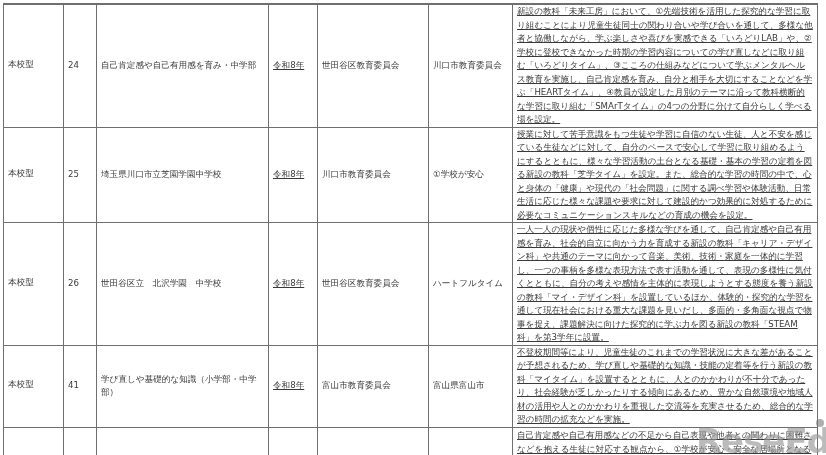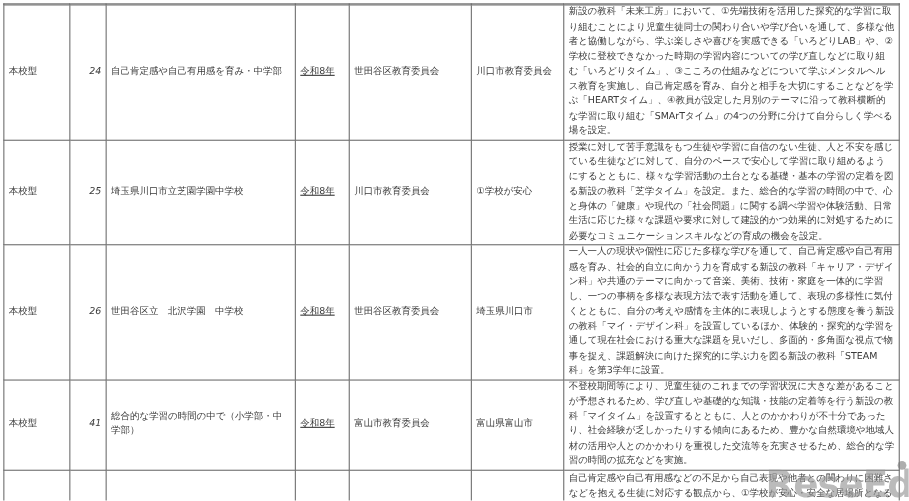--- a/index.html
+++ b/index.html
@@ -30,26 +30,26 @@
       border: 1px solid #6f6f6f;
       font-size: 8.6px;
       line-height: 13.5px;
       vertical-align: middle;
       padding: 0 4px;
       color: #3a3a3a;
       overflow: hidden;
       word-break: break-all;
     }
     td.col-type   { width: 51px; font-family: Liberation Mono, monospace; }
-    td.col-no     { width: 24px; text-align: right; padding-right: 4px; font-style: italic; }
+    td.col-no     { width: 24px; text-align: left; padding-right: 4px; }
     td.col-name   { width: 163px; }
     td.col-year   { width: 40px; text-decoration: underline; }
     td.col-board  { width: 102px; }
     td.col-loc    { width: 75px; }
-    td.col-desc   { padding: 3px 4px 3px 5px; line-height: 13.6px; vertical-align: top; }
+    td.col-desc   { padding: 3px 4px 3px 5px; line-height: 13.6px; vertical-align: top; text-decoration: underline; }
 
     tr.row-24 { height: 100px; }
     tr.row-25 { height: 87px; }
     tr.row-26 { height: 103px; }
     tr.row-27 { height: 74px; }
     tr.row-28 { height: 85px; }
     tr.row-top { height: 0px; }
 
     .watermark {
       position: absolute;
@@ -108,28 +108,28 @@
         <td class="col-loc">①学校が安心</td>
         <td class="col-desc">授業に対して苦手意識をもつ生徒や学習に自信のない生徒、人と不安を感じている生徒などに対して、自分のペースで安心して学習に取り組めるようにするとともに、様々な学習活動の土台となる基礎・基本の学習の定着を図る新設の教科「芝学タイム」を設定。また、総合的な学習の時間の中で、心と身体の「健康」や現代の「社会問題」に関する調べ学習や体験活動、日常生活に応じた様々な課題や要求に対して建設的かつ効果的に対処するために必要なコミュニケーションスキルなどの育成の機会を設定。</td>
       </tr>
 
       <tr class="row-26">
         <td class="col-type">本校型</td>
         <td class="col-no">26</td>
         <td class="col-name">世田谷区立　北沢学園　中学校</td>
         <td class="col-year">令和8年</td>
         <td class="col-board">世田谷区教育委員会</td>
-        <td class="col-loc">埼玉県川口市</td>
+        <td class="col-loc">ハートフルタイム</td>
         <td class="col-desc">一人一人の現状や個性に応じた多様な学びを通して、自己肯定感や自己有用感を育み、社会的自立に向かう力を育成する新設の教科「キャリア・デザイン科」や共通のテーマに向かって音楽、美術、技術・家庭を一体的に学習し、一つの事柄を多様な表現方法で表す活動を通して、表現の多様性に気付くとともに、自分の考えや感情を主体的に表現しようとする態度を養う新設の教科「マイ・デザイン科」を設置しているほか、体験的・探究的な学習を通して現在社会における重大な課題を見いだし、多面的・多角面な視点で物事を捉え、課題解決に向けた探究的に学ぶ力を図る新設の教科「STEAM科」を第3学年に設置。</td>
       </tr>
 
       <tr class="row-27">
         <td class="col-type">本校型</td>
         <td class="col-no">41</td>
-        <td class="col-name">総合的な学習の時間の中で（小学部・中学部）</td>
+        <td class="col-name">学び直しや基礎的な知識（小学部・中学部）</td>
         <td class="col-year">令和8年</td>
         <td class="col-board">富山市教育委員会</td>
         <td class="col-loc">富山県富山市</td>
         <td class="col-desc">不登校期間等により、児童生徒のこれまでの学習状況に大きな差があることが予想されるため、学び直しや基礎的な知識・技能の定着等を行う新設の教科「マイタイム」を設置するとともに、人とのかかわりが不十分であったり、社会経験が乏しかったりする傾向にあるため、豊かな自然環境や地域人材の活用や人とのかかわりを重視した交流等を充実させるため、総合的な学習の時間の拡充などを実施。</td>
       </tr>
 
       <tr class="row-28">
         <td class="col-type">本校型</td>
         <td class="col-no">28</td>
         <td class="col-name">愛知県立日進高等学校附属中学校</td>

